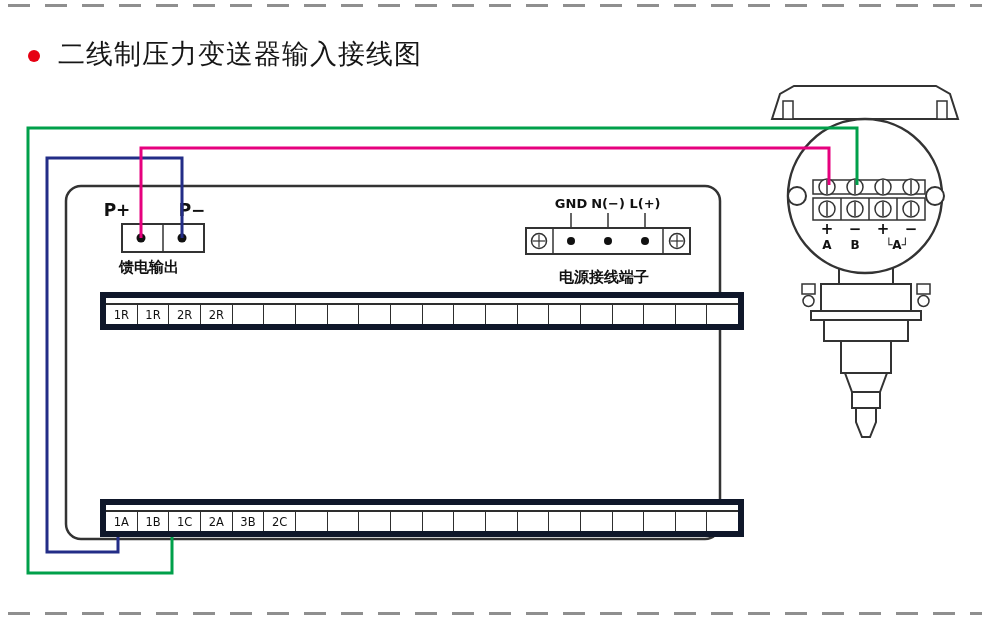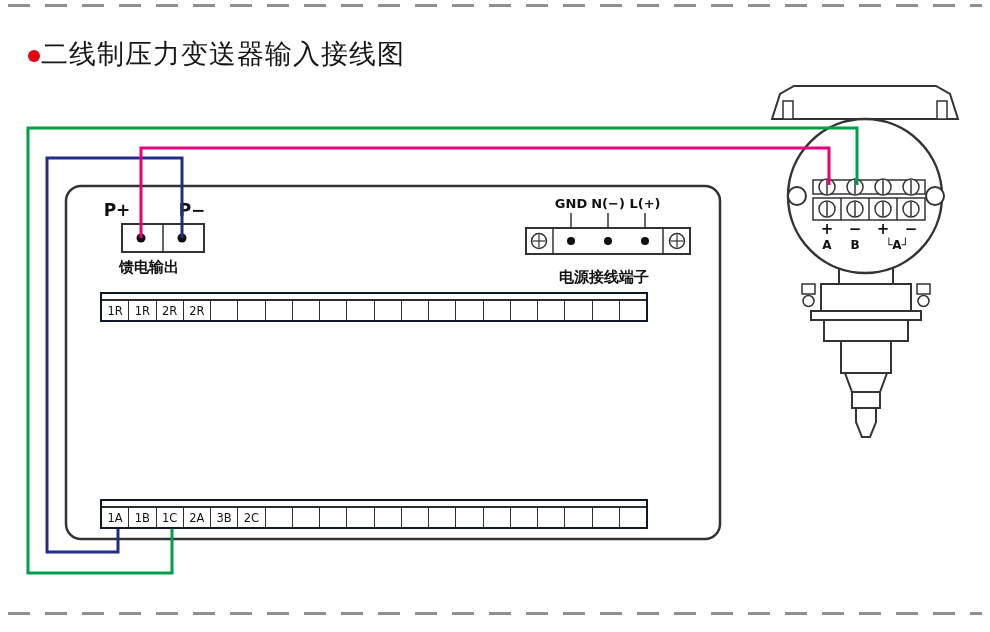--- a/index.html
+++ b/index.html
@@ -2,26 +2,26 @@
 <html><head>
 <meta charset="utf-8">
 <style>
   html,body{margin:0;padding:0;background:#fff;}
   .page{position:relative;width:990px;height:632px;background:#ffffff;overflow:hidden;
         font-family:"DejaVu Sans","Liberation Sans",sans-serif;}
   .dash-line{position:absolute;left:8px;width:974px;height:3px;
         background:repeating-linear-gradient(90deg,#8f8f8f 0,#8f8f8f 22px,transparent 22px,transparent 37px);}
   .dash-top{top:4px;}
   .dash-bottom{top:612px;}
-  .title-row{position:absolute;left:28px;top:36px;display:flex;align-items:center;gap:1px;}
+  .title-row{position:absolute;left:28px;top:36px;display:flex;align-items:center;gap:18px;}
   .bullet{width:12px;height:12px;border-radius:50%;background:#e60012;flex:0 0 auto;margin-top:3px;}
   .title-text{font-size:27px;font-weight:500;color:#161616;letter-spacing:1px;white-space:nowrap;}
   .device-label{position:absolute;left:781px;top:42px;font-size:19px;color:#111;white-space:nowrap;}
   svg.canvas{position:absolute;left:0;top:0;font-family:"DejaVu Sans","Liberation Sans",sans-serif;}
-  .strip{position:absolute;left:100px;width:548px;border:2px solid #0f172a;background:#fff;box-sizing:border-box;}
+  .strip{position:absolute;left:100px;width:644px;border:6px solid #0f172a;background:#fff;box-sizing:border-box;}
   .strip-top{top:292px;}
   .strip-bottom{top:479px;margin-top:20px;}
   .rail{height:5px;border-bottom:2px solid #2e2e2e;}
   .cells{display:flex;height:19px;}
   .cell{flex:1 1 0;border-right:1.5px solid #2e2e2e;display:flex;align-items:center;justify-content:center;
         font-size:11.5px;color:#111;overflow:hidden;}
   .cell:last-child{border-right:none;}
 </style>
 </head>
 <body>

